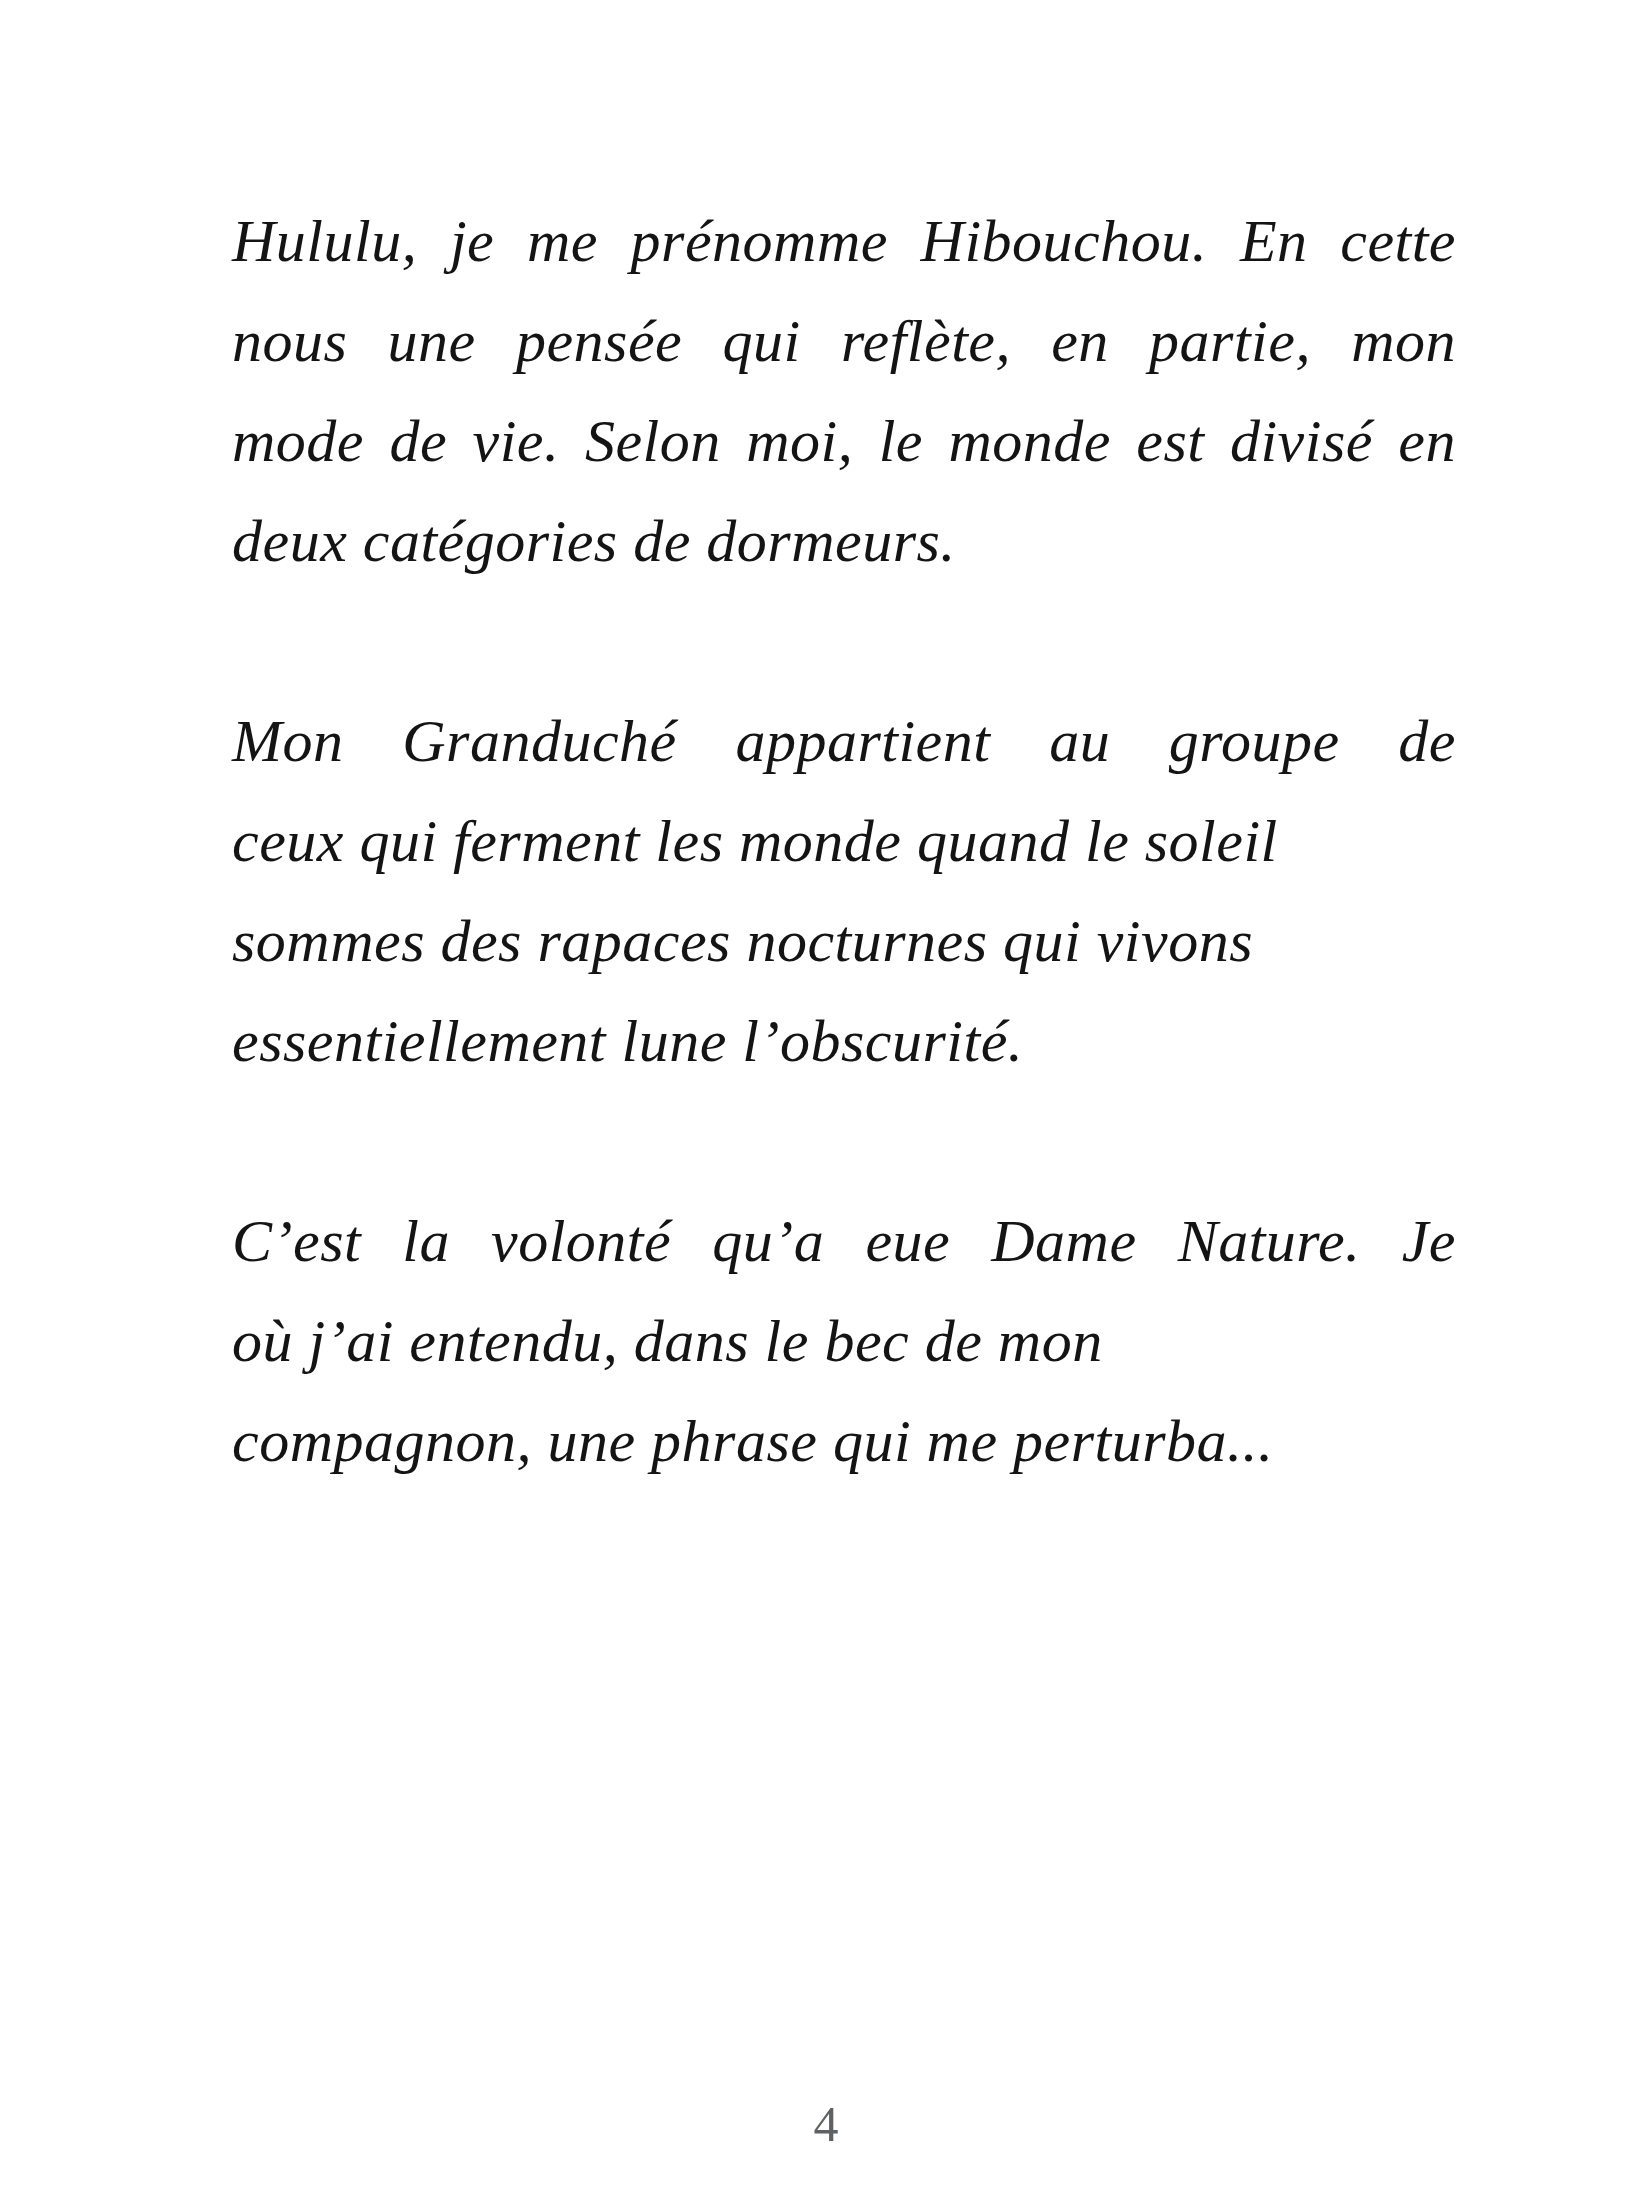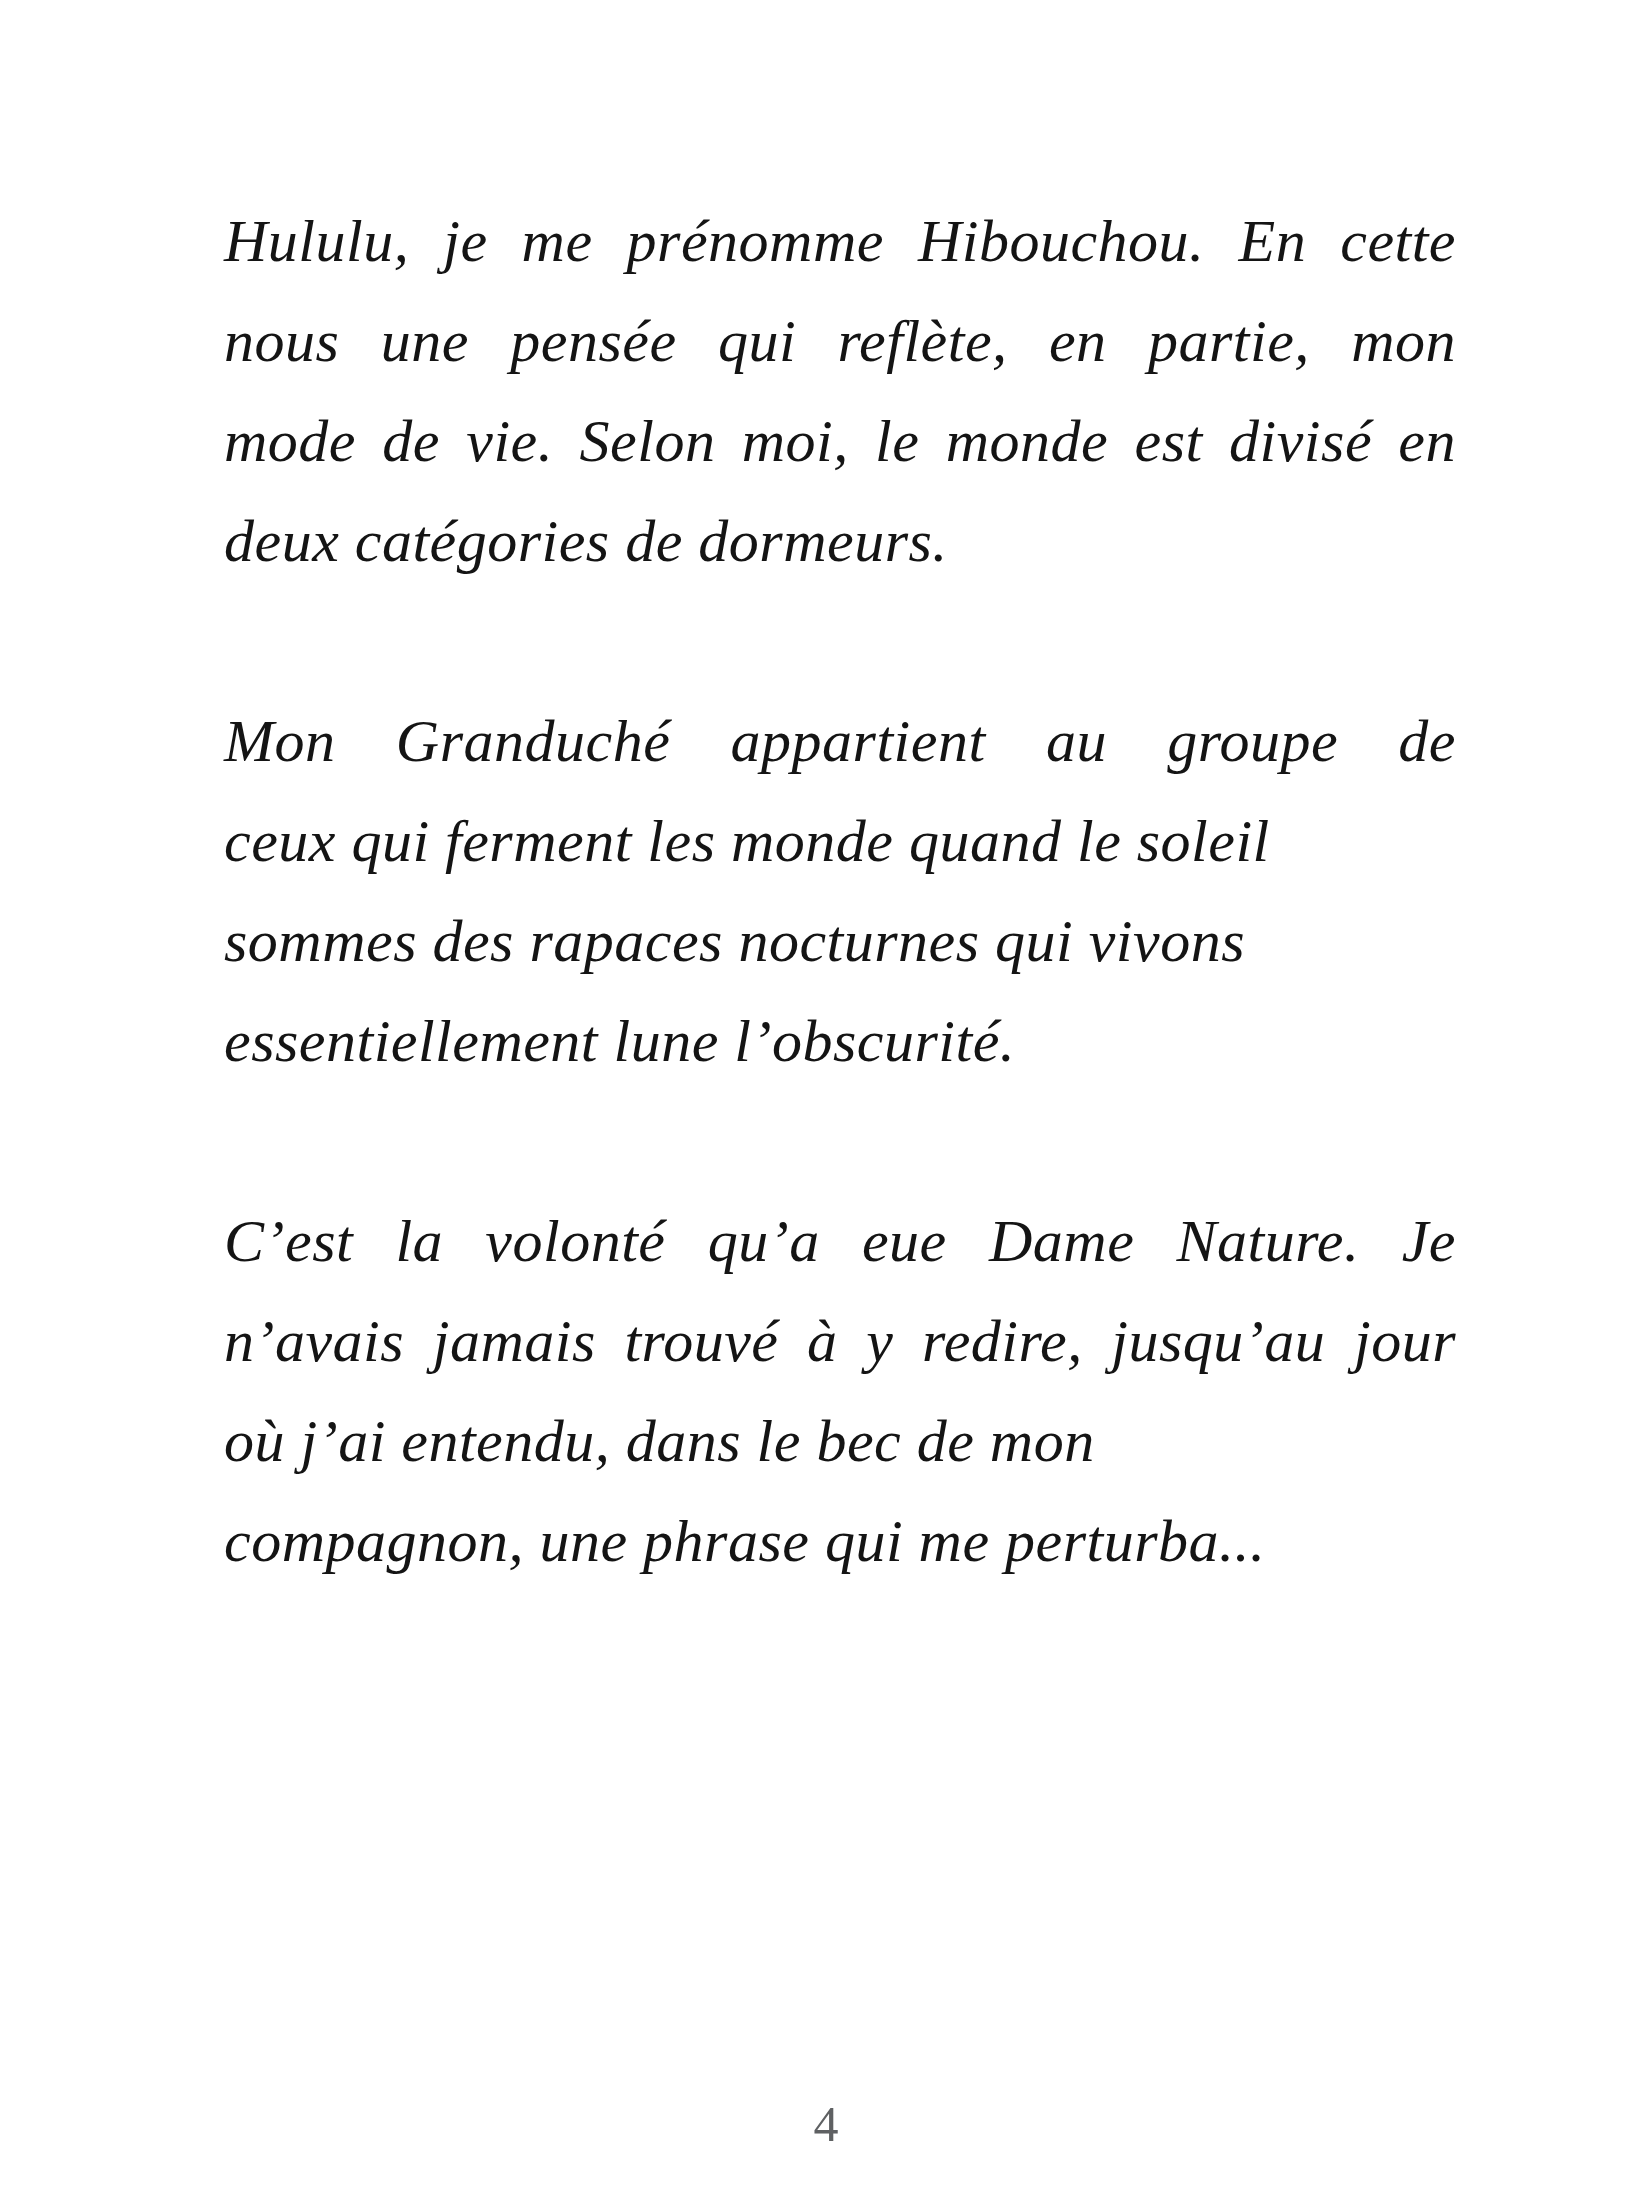--- a/index.html
+++ b/index.html
@@ -19,21 +19,21 @@
     left: 224px;
     top: 191px;
     width: 1232px;
     color: #141414;
     font-style: italic;
     font-size: 60px;
     line-height: 100px;
     letter-spacing: 0.5px;
   }
   .para {
-    margin: 0 0 100px 0;
+    margin: 0 0 100px 8px;
     padding: 0;
   }
   .para:last-child {
     margin-bottom: 0;
   }
   .line {
     text-align: left;
     white-space: normal;
   }
   .line.just {
@@ -63,20 +63,19 @@
       <div class="line">deux catégories de dormeurs.</div>
     </div>
     <div class="para">
       <div class="line just">Mon Granduché appartient au groupe de</div>
       <div class="line">ceux qui ferment les monde quand le soleil</div>
       <div class="line">sommes des rapaces nocturnes qui vivons</div>
       <div class="line">essentiellement lune l’obscurité.</div>
     </div>
     <div class="para">
       <div class="line just">C’est la volonté qu’a eue Dame Nature. Je</div>
-      <div class="line just">n’avais jamais trouvé à y redire, jusqu’au jour</div>
       <div class="line">où j’ai entendu, dans le bec de mon</div>
       <div class="line">compagnon, une phrase qui me perturba...</div>
     </div>
   </main>
 
 <footer class="page-number">4</footer>
 
 
 </body></html>

